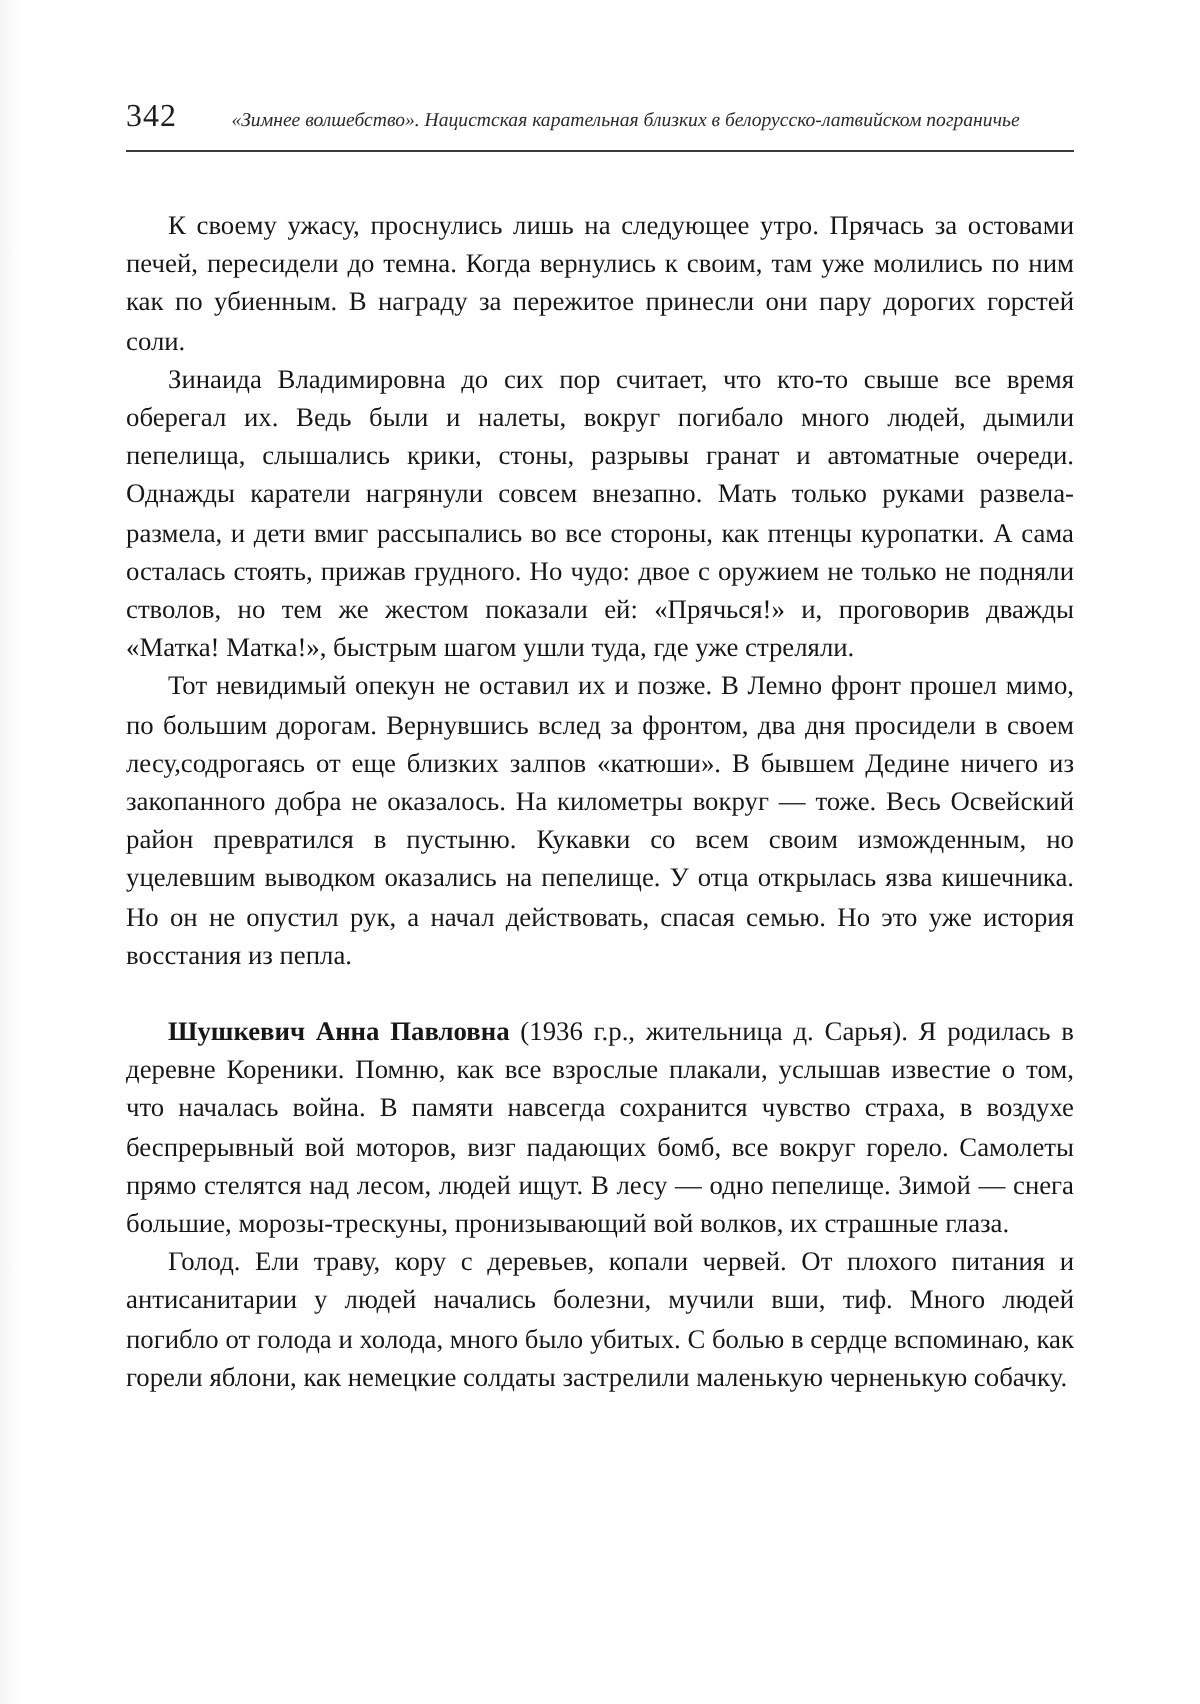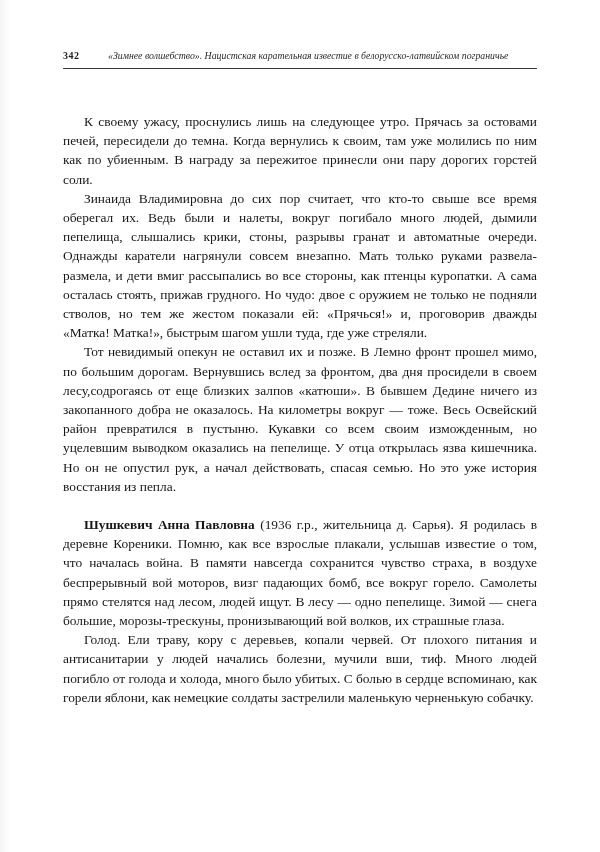--- a/index.html
+++ b/index.html
@@ -18,42 +18,41 @@
     background: linear-gradient(90deg, #f4f4f4 0px, #ffffff 10px);
     font-family: "Liberation Serif", "DejaVu Serif", serif;
     color: #1d1d1d;
   }
   .running-header {
     display: flex;
     align-items: baseline;
     width: 100%;
   }
   .page-num {
-    font-size: 10px;
+    font-size: 16px;
     font-style: normal;
     letter-spacing: 0.5px;
     flex: 0 0 auto;
-    font-weight: bold;
   }
   .header-title {
     flex: 1 1 auto;
     text-align: center;
     font-size: 9.8px;
     font-style: italic;
     color: #2a2a2a;
     white-space: nowrap;
     overflow: hidden;
   }
   .header-rule {
     border: none;
     border-top: 1px solid #3a3a3a;
     margin: 7px 0 0 0;
   }
   .text-block {
-    margin-top: 43px;
+    margin-top: 27px;
   }
   .text-block p {
     margin: 0;
     font-size: 13.4px;
     line-height: 19.2px;
     text-align: justify;
     text-indent: 21px;
     color: #171717;
   }
   .section-start {
@@ -63,21 +62,21 @@
     font-weight: bold;
   }
 </style>
 </head>
 <body>
 
 <div class="page">
 
   <header class="running-header">
     <span class="page-num">342</span>
-    <span class="header-title">«Зимнее волшебство». Нацистская карательная известие в белорусско-латвийском пограничье</span>
+    <span class="header-title">«Зимнее волшебство». Нацистская карательная близких в белорусско-латвийском пограничье</span>
   </header>
 
   <hr class="header-rule">
 
   <main class="text-block">
 
     <p>К своему ужасу, проснулись лишь на следующее утро. Прячась за остовами печей, пересидели до темна. Когда вернулись к своим, там уже молились по ним как по убиенным. В награду за пережитое принесли они пару дорогих горстей соли.</p>
 
     <p>Зинаида Владимировна до сих пор считает, что кто-то свыше все время оберегал их. Ведь были и налеты, вокруг погибало много людей, дымили пепелища, слышались крики, стоны, разрывы гранат и автоматные очереди. Однажды каратели нагрянули совсем внезапно. Мать только руками развела-размела, и дети вмиг рассыпались во все стороны, как птенцы куропатки. А сама осталась стоять, прижав грудного. Но чудо: двое с оружием не только не подняли стволов, но тем же жестом показали ей: «Прячься!» и, проговорив дважды «Матка! Матка!», быстрым шагом ушли туда, где уже стреляли.</p>
 

